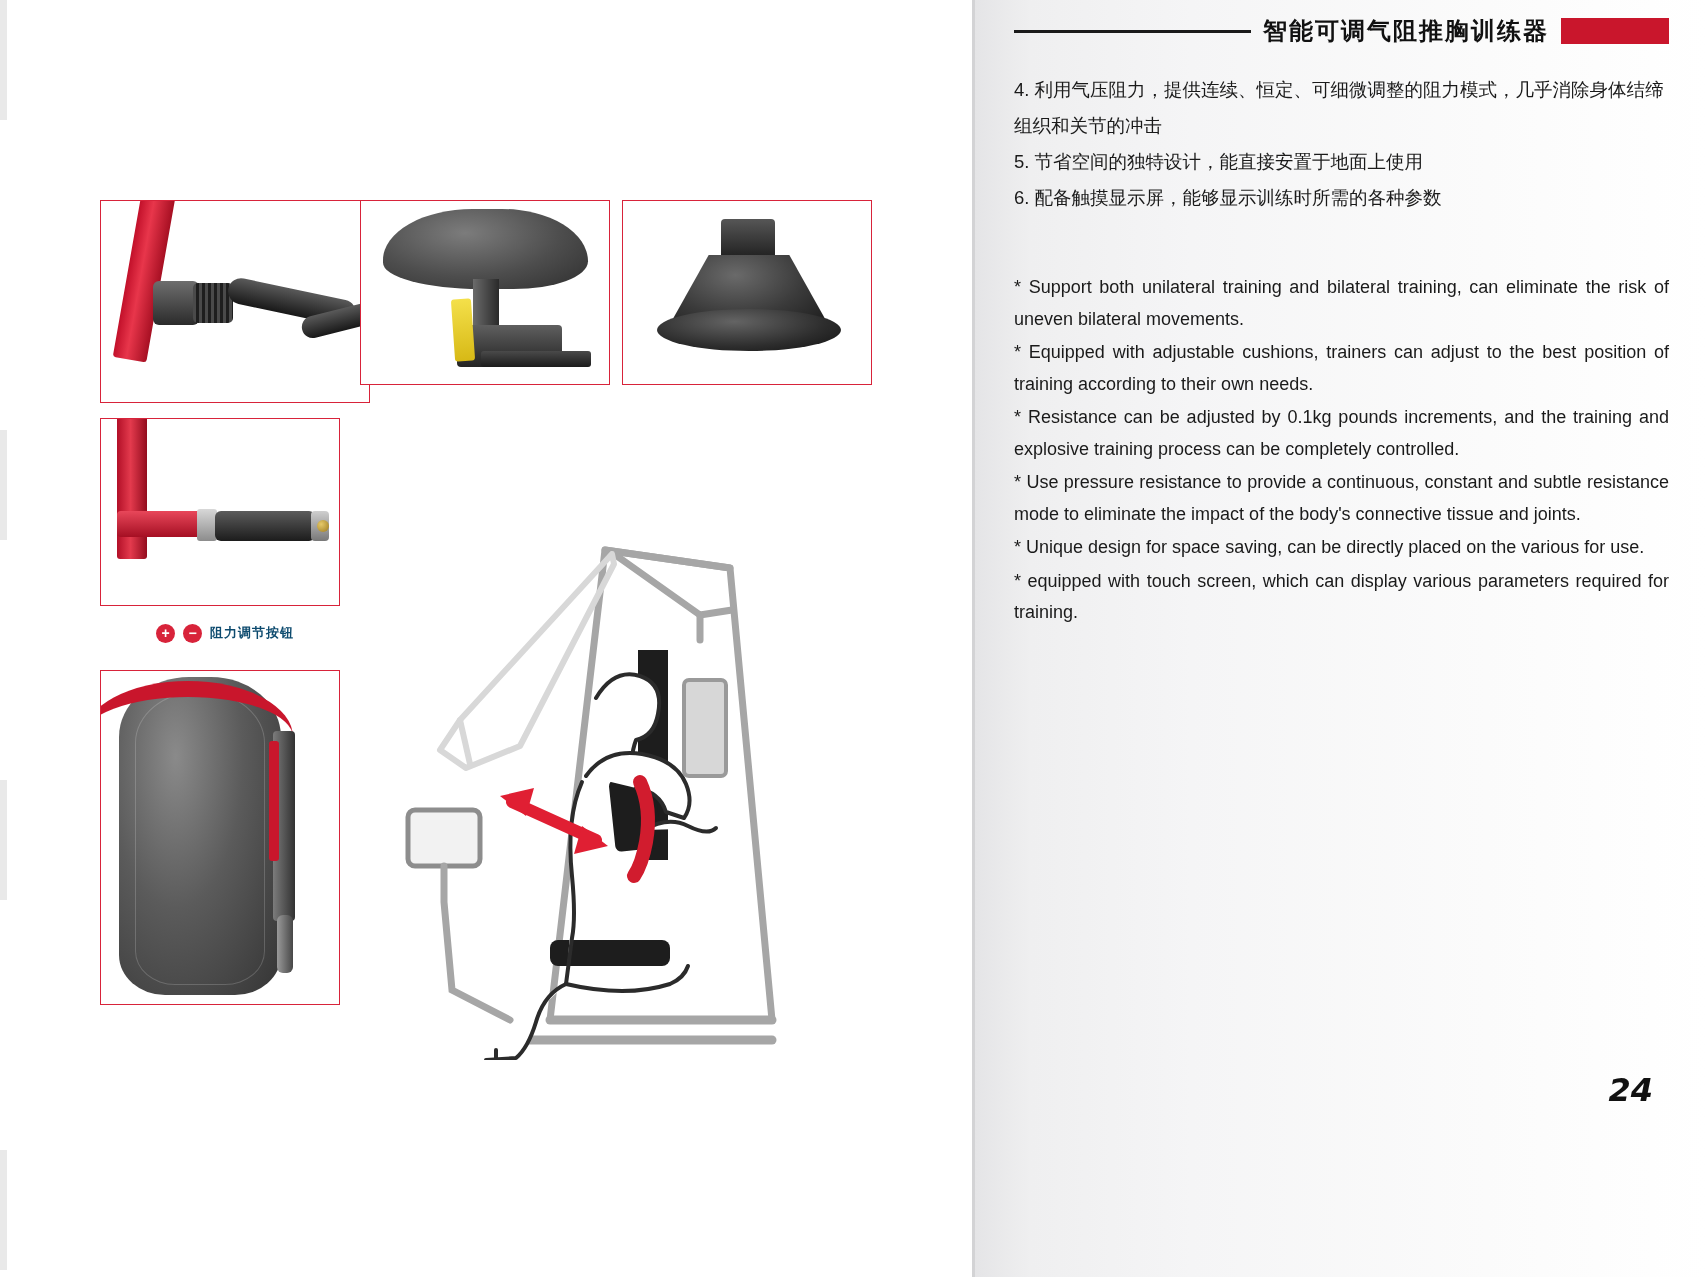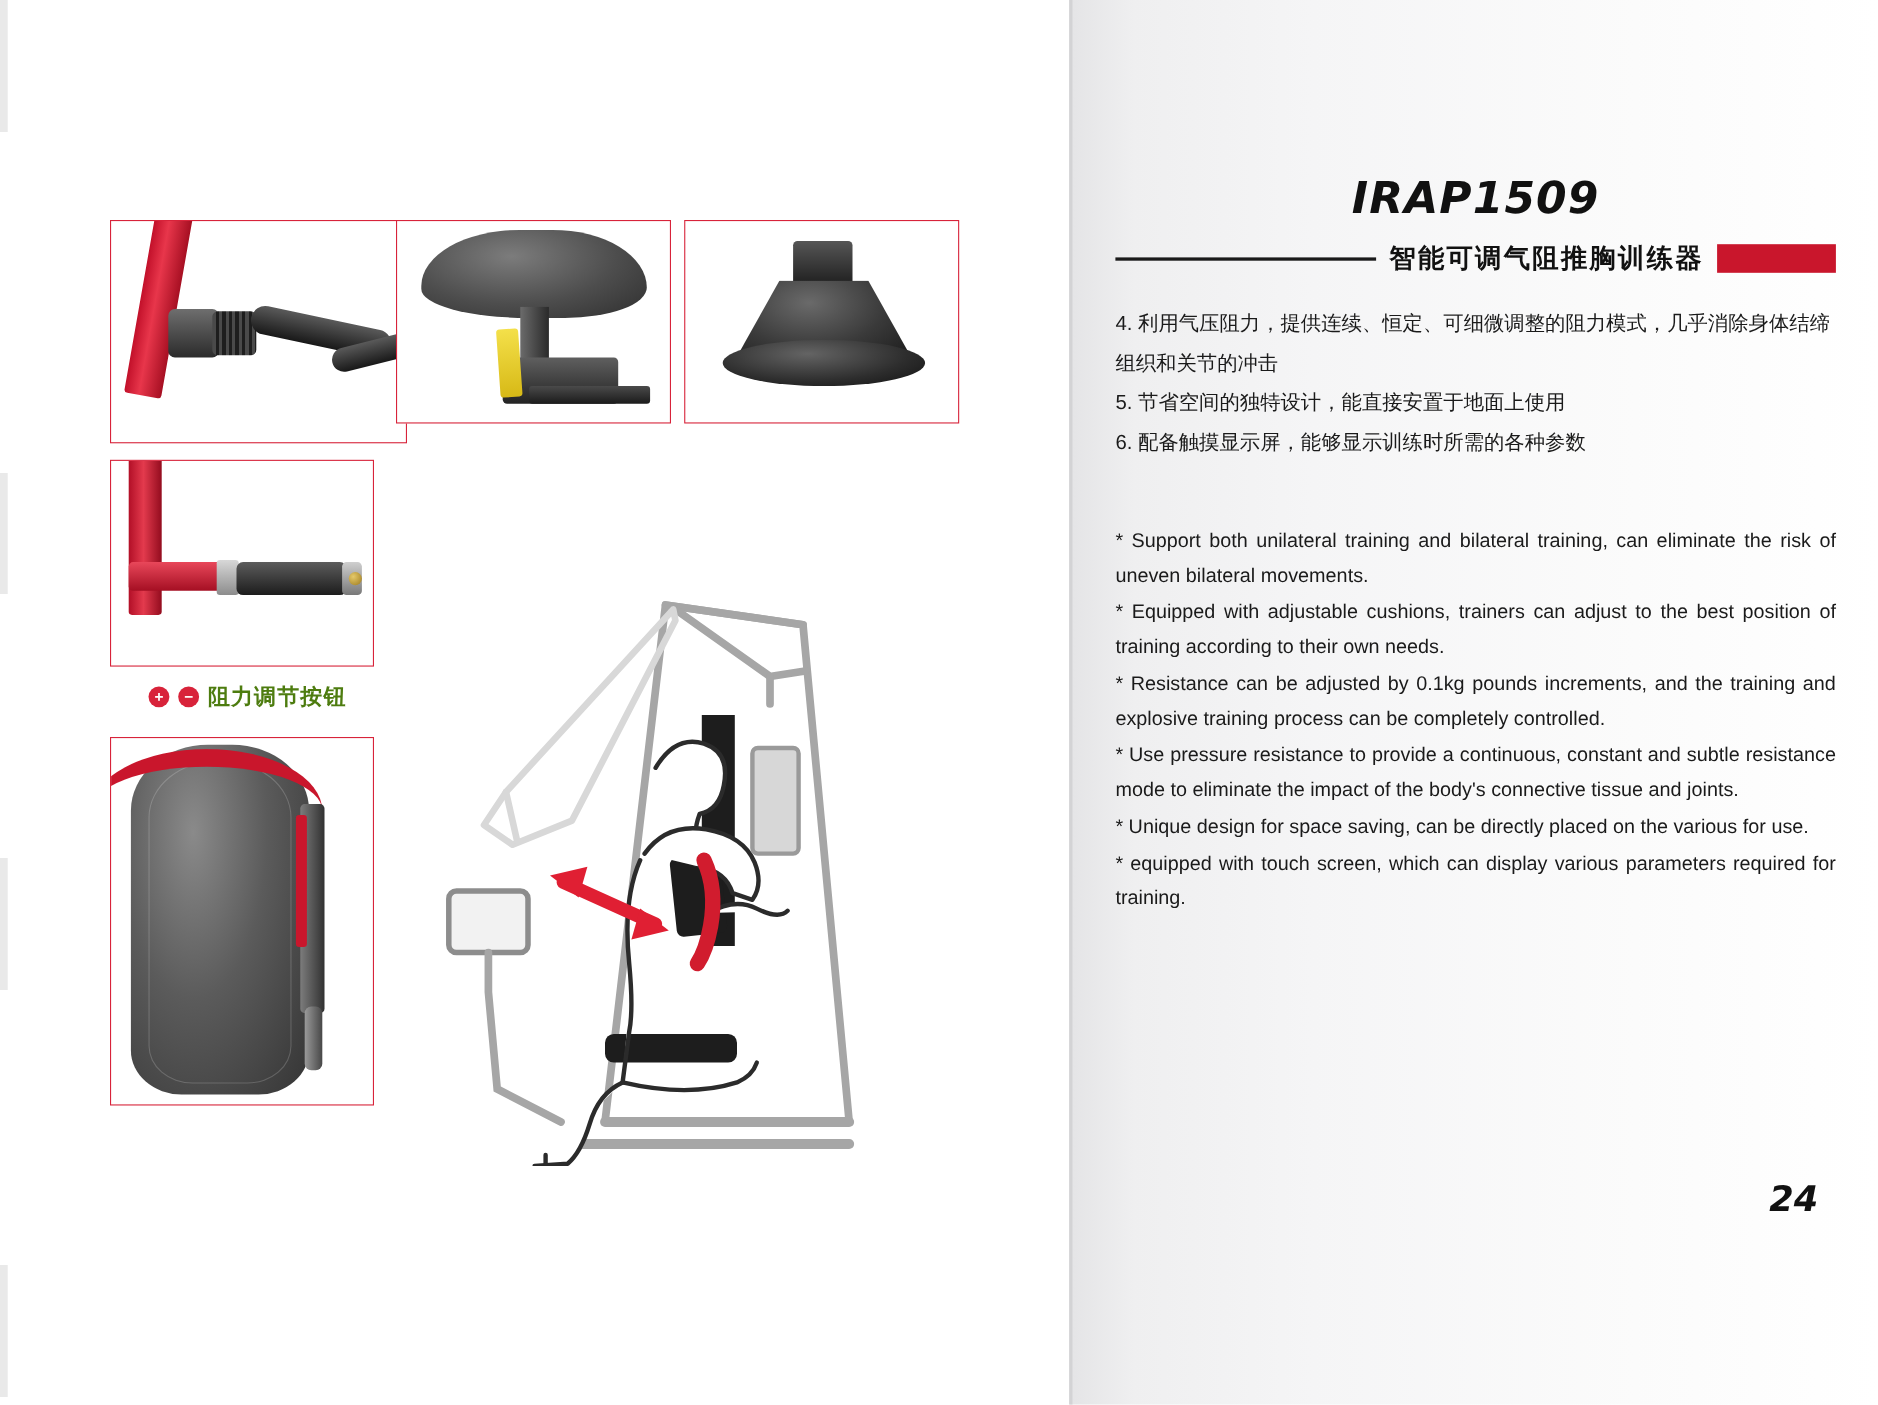--- a/index.html
+++ b/index.html
@@ -180,21 +180,21 @@
     display: flex; align-items: center; justify-content: center;
     gap: 8px;
   }
   .badge {
     width: 19px; height: 19px; border-radius: 50%;
     background: #d8233a; color: #ffffff;
     font-size: 14px; line-height: 19px; text-align: center;
     font-weight: bold;
   }
   .caption-text {
-    font-size: 20px; color: #4d7c0f; font-weight: bold;
+    font-size: 13px; color: #0c4a6e; font-weight: bold;
     letter-spacing: 1px;
   }
 
   
   .t5 { left: 100px; top: 670px; width: 240px; height: 335px; }
   .t5 .pad {
     position: absolute; left: 18px; top: 6px;
     width: 162px; height: 318px;
     background: radial-gradient(ellipse at 35% 25%, #8a8a8a 0%, #5b5b5b 45%, #343434 100%);
     border-radius: 70px 70px 46px 46px / 60px 60px 40px 40px;
@@ -419,21 +419,20 @@
           <path d="M100 276 L134 268 L126 296 Z" fill="#e01f33"></path>
           <path d="M208 326 L174 334 L182 306 Z" fill="#e01f33"></path>
         </g>
       </svg>
     </div>
   </div>
 
   <div class="right-panel">
     <div class="right-edge"></div>
 
-    <div class="model-title">IRAP1509</div>
 
     <div class="subtitle-row">
       <div class="rule-left"></div>
       <div class="subtitle-cn">智能可调气阻推胸训练器</div>
       <div class="rule-right"></div>
     </div>
 
     <div class="cn-list">
       <p>4. 利用气压阻力，提供连续、恒定、可细微调整的阻力模式，几乎消除身体结缔组织和关节的冲击</p>
       <p>5. 节省空间的独特设计，能直接安置于地面上使用</p>

